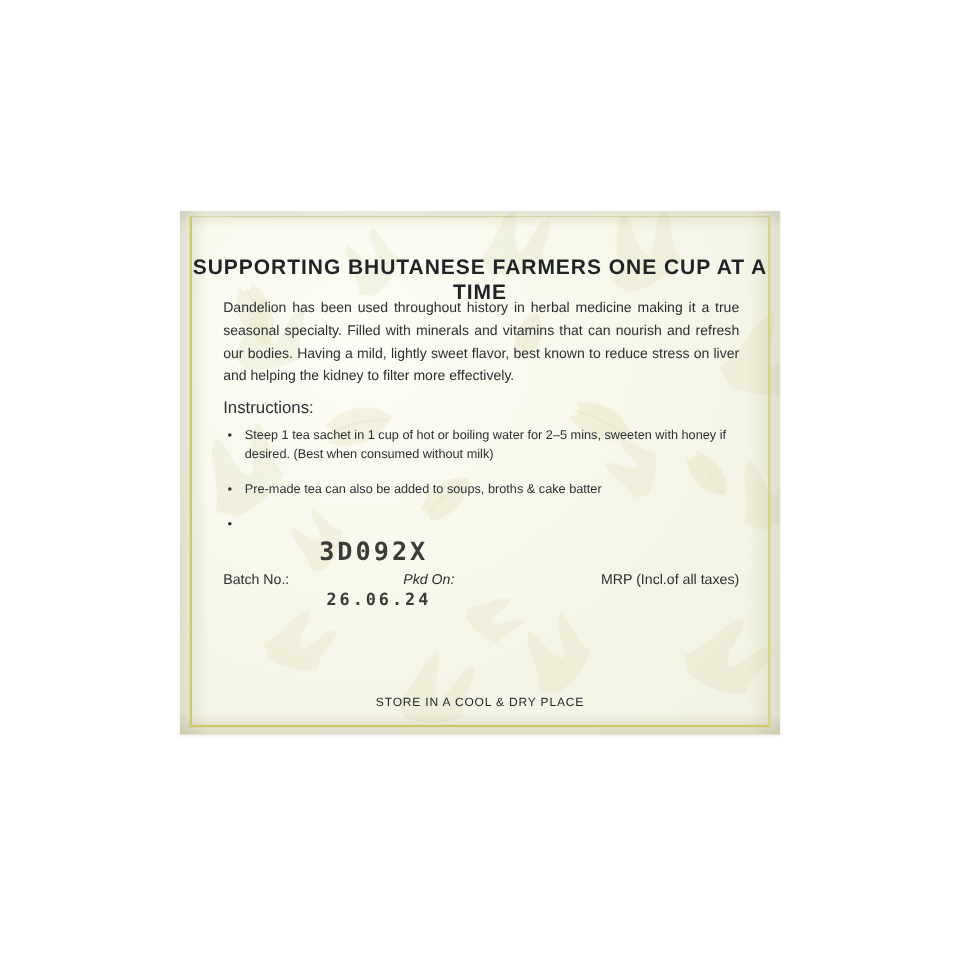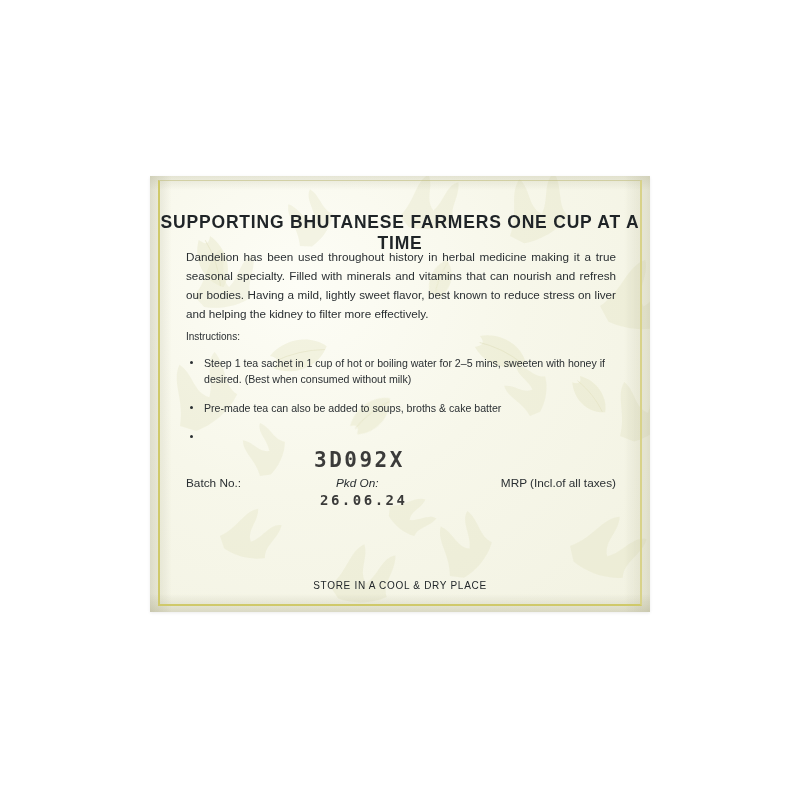--- a/index.html
+++ b/index.html
@@ -108,21 +108,21 @@
     font-size: 11.7px;
     line-height: 1.62;
     text-align: justify;
     color: #2a2f32;
   }
 
   .instructions-label {
     position: absolute;
     left: 36px;
     top: 155px;
-    font-size: 10px;
+    font-size: 14px;
     color: #2a2f32;
   }
 
   .bullets {
     position: absolute;
     left: 36px;
     right: 34px;
     top: 180px;
   }
 
@@ -160,21 +160,20 @@
   .field-row .f-mrp { text-align: right; flex: 1; }
 
   
   .stamp {
     position: absolute;
     font-family: "DejaVu Sans Mono", monospace;
     font-weight: 700;
     color: #2b2b2b;
     letter-spacing: 2.5px;
     opacity: 0.92;
-    margin-left: 48px;
   }
   #stamp-batch {
     left: 116px;
     top: 272px;
     font-size: 21px;
   }
   #stamp-date {
     left: 122px;
     top: 316px;
     font-size: 14px;

